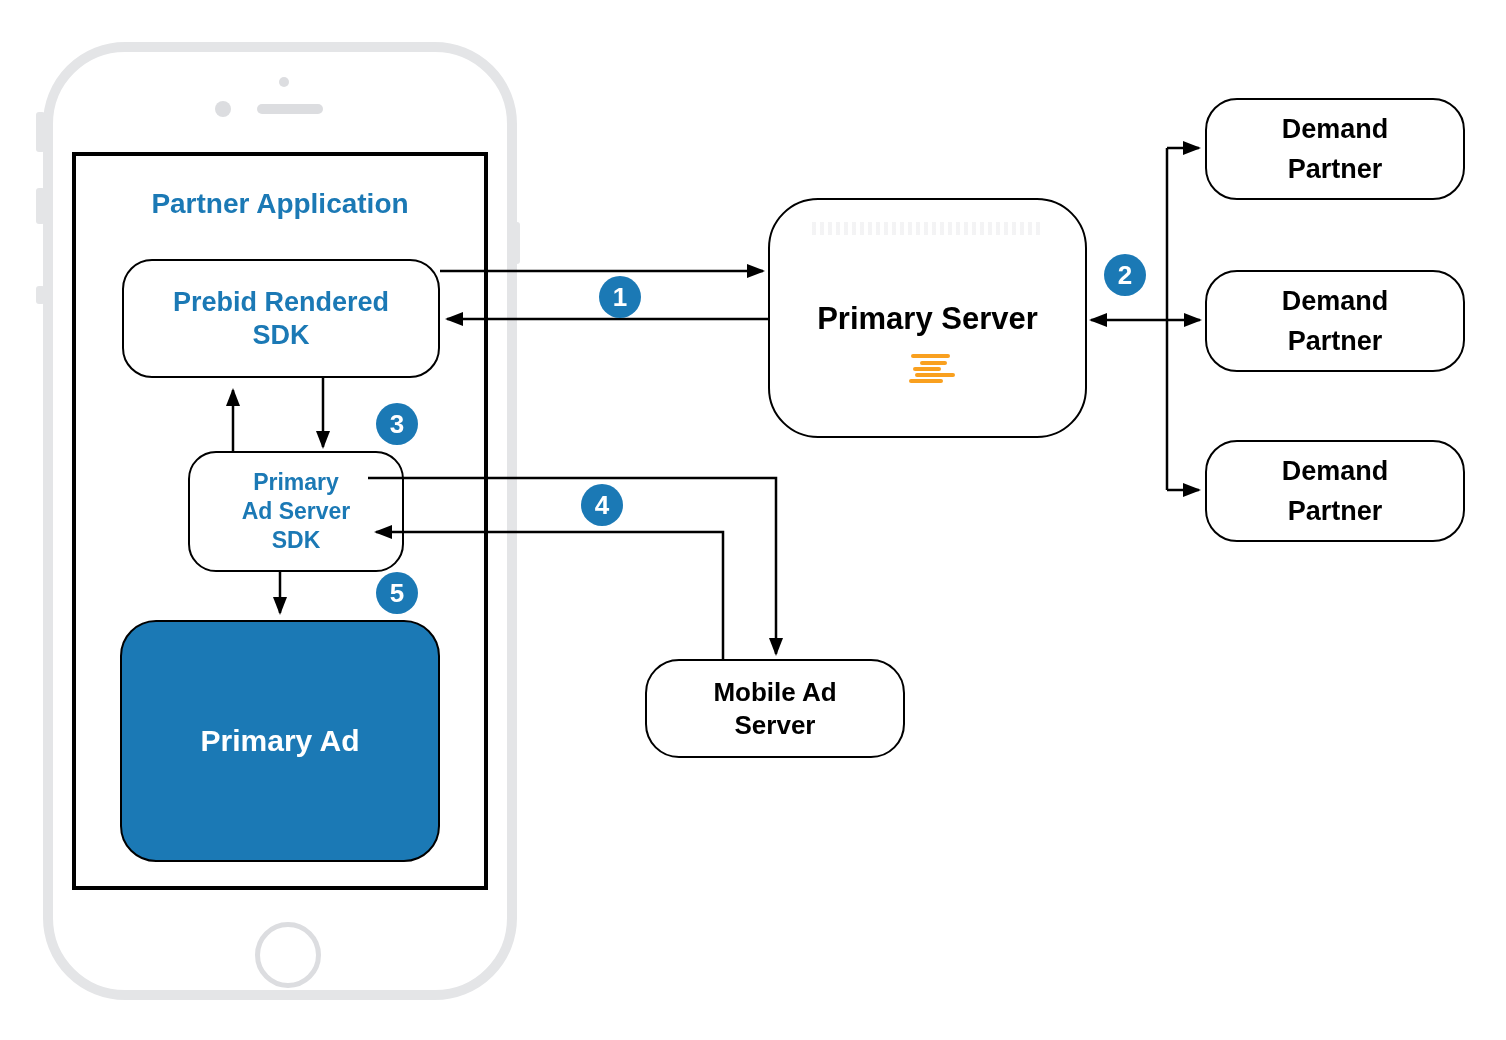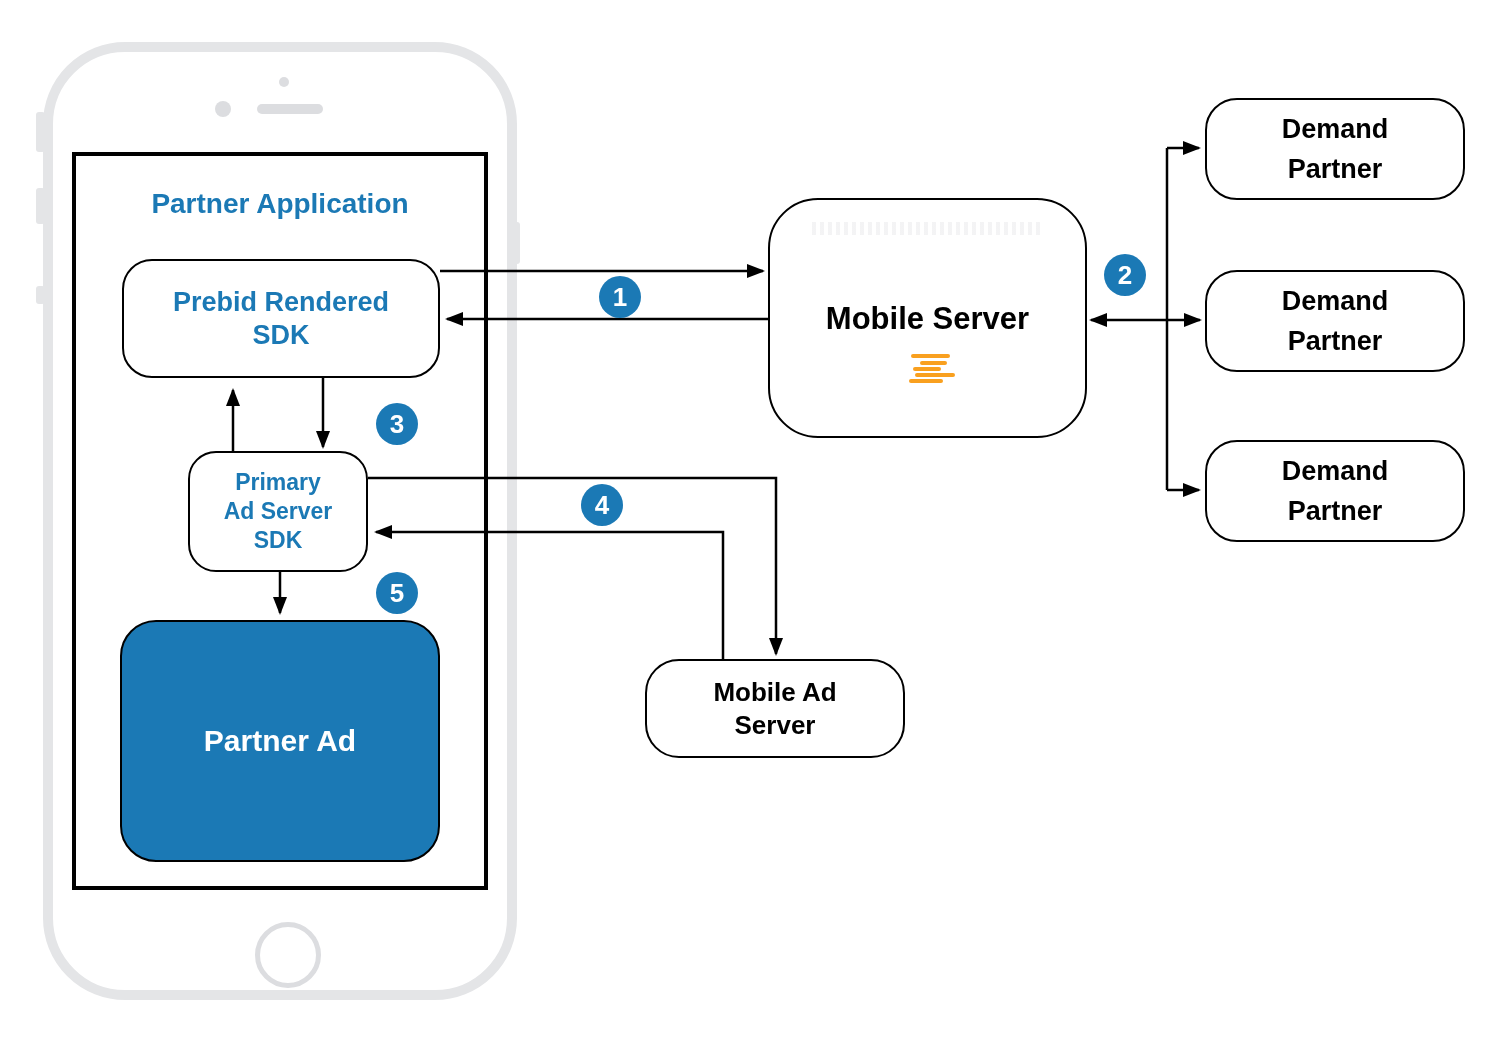--- a/index.html
+++ b/index.html
@@ -32,21 +32,21 @@
     font-size:28px;font-weight:bold;color:#1b79b5;z-index:3;
   }
   
   .node{
     position:absolute;display:flex;align-items:center;justify-content:center;
     background:#ffffff;border:2.5px solid #000;box-sizing:border-box;z-index:3;
   }
   .label{white-space:pre-line;text-align:center;font-weight:bold;color:#000;}
   .node-rendering-sdk{left:122px;top:259px;width:318px;height:119px;border-radius:30px;}
   .node-rendering-sdk .label{font-size:27px;line-height:33px;color:#1b79b5;}
-  .node-adserver-sdk{left:188px;top:451px;width:180px;height:121px;border-radius:28px;}
+  .node-adserver-sdk{left:188px;top:451px;width:216px;height:121px;border-radius:28px;}
   .node-adserver-sdk .label{font-size:23px;line-height:29px;color:#1b79b5;}
   .node-rendered-ad{left:120px;top:620px;width:320px;height:242px;border-radius:36px;background:#1b79b5;}
   .node-rendered-ad .label{font-size:30px;color:#ffffff;}
   .node-prebid-server{left:768px;top:198px;width:319px;height:240px;border-radius:50px;}
   .ps-label{position:absolute;left:0;top:101px;width:100%;text-align:center;font-size:31px;font-weight:bold;color:#000;}
   .watermark{
     position:absolute;left:42px;top:22px;width:228px;height:13px;opacity:.6;
     background:repeating-linear-gradient(90deg,#ececee 0 4px,#ffffff 4px 8px);
   }
   .prebid-logo{position:absolute;left:137px;top:153px;width:50px;height:32px;}
@@ -97,26 +97,26 @@
   <div class="node node-rendering-sdk">
     <span class="label">Prebid Rendered
 SDK</span>
   </div>
   <div class="node node-adserver-sdk">
     <span class="label">Primary
 Ad Server
 SDK</span>
   </div>
   <div class="node node-rendered-ad">
-    <span class="label">Partner Ad</span>
+    <span class="label">Primary Ad</span>
   </div>
 
   <div class="node node-prebid-server">
     <div class="watermark"></div>
-    <div class="ps-label">Mobile Server</div>
+    <div class="ps-label">Primary Server</div>
     <div class="prebid-logo">
       <span class="pl1"></span>
         <span class="pl2"></span>
         <span class="pl3"></span>
       <span class="pl4"></span>
         <span class="pl5"></span>
     </div>
   </div>
 
   <div class="node node-primary-adserver">

